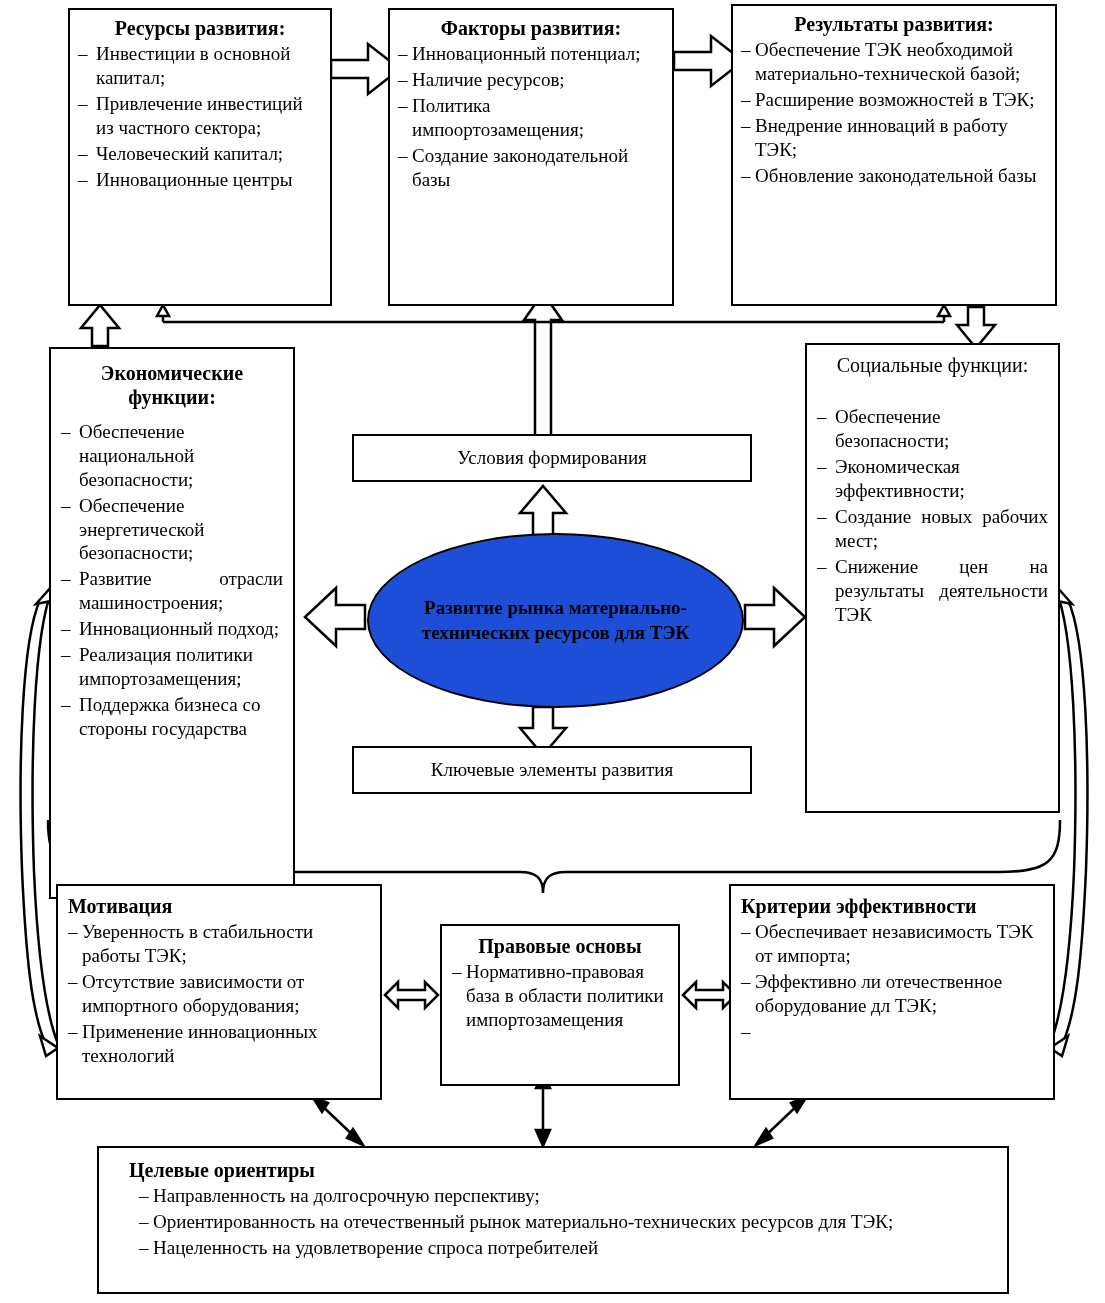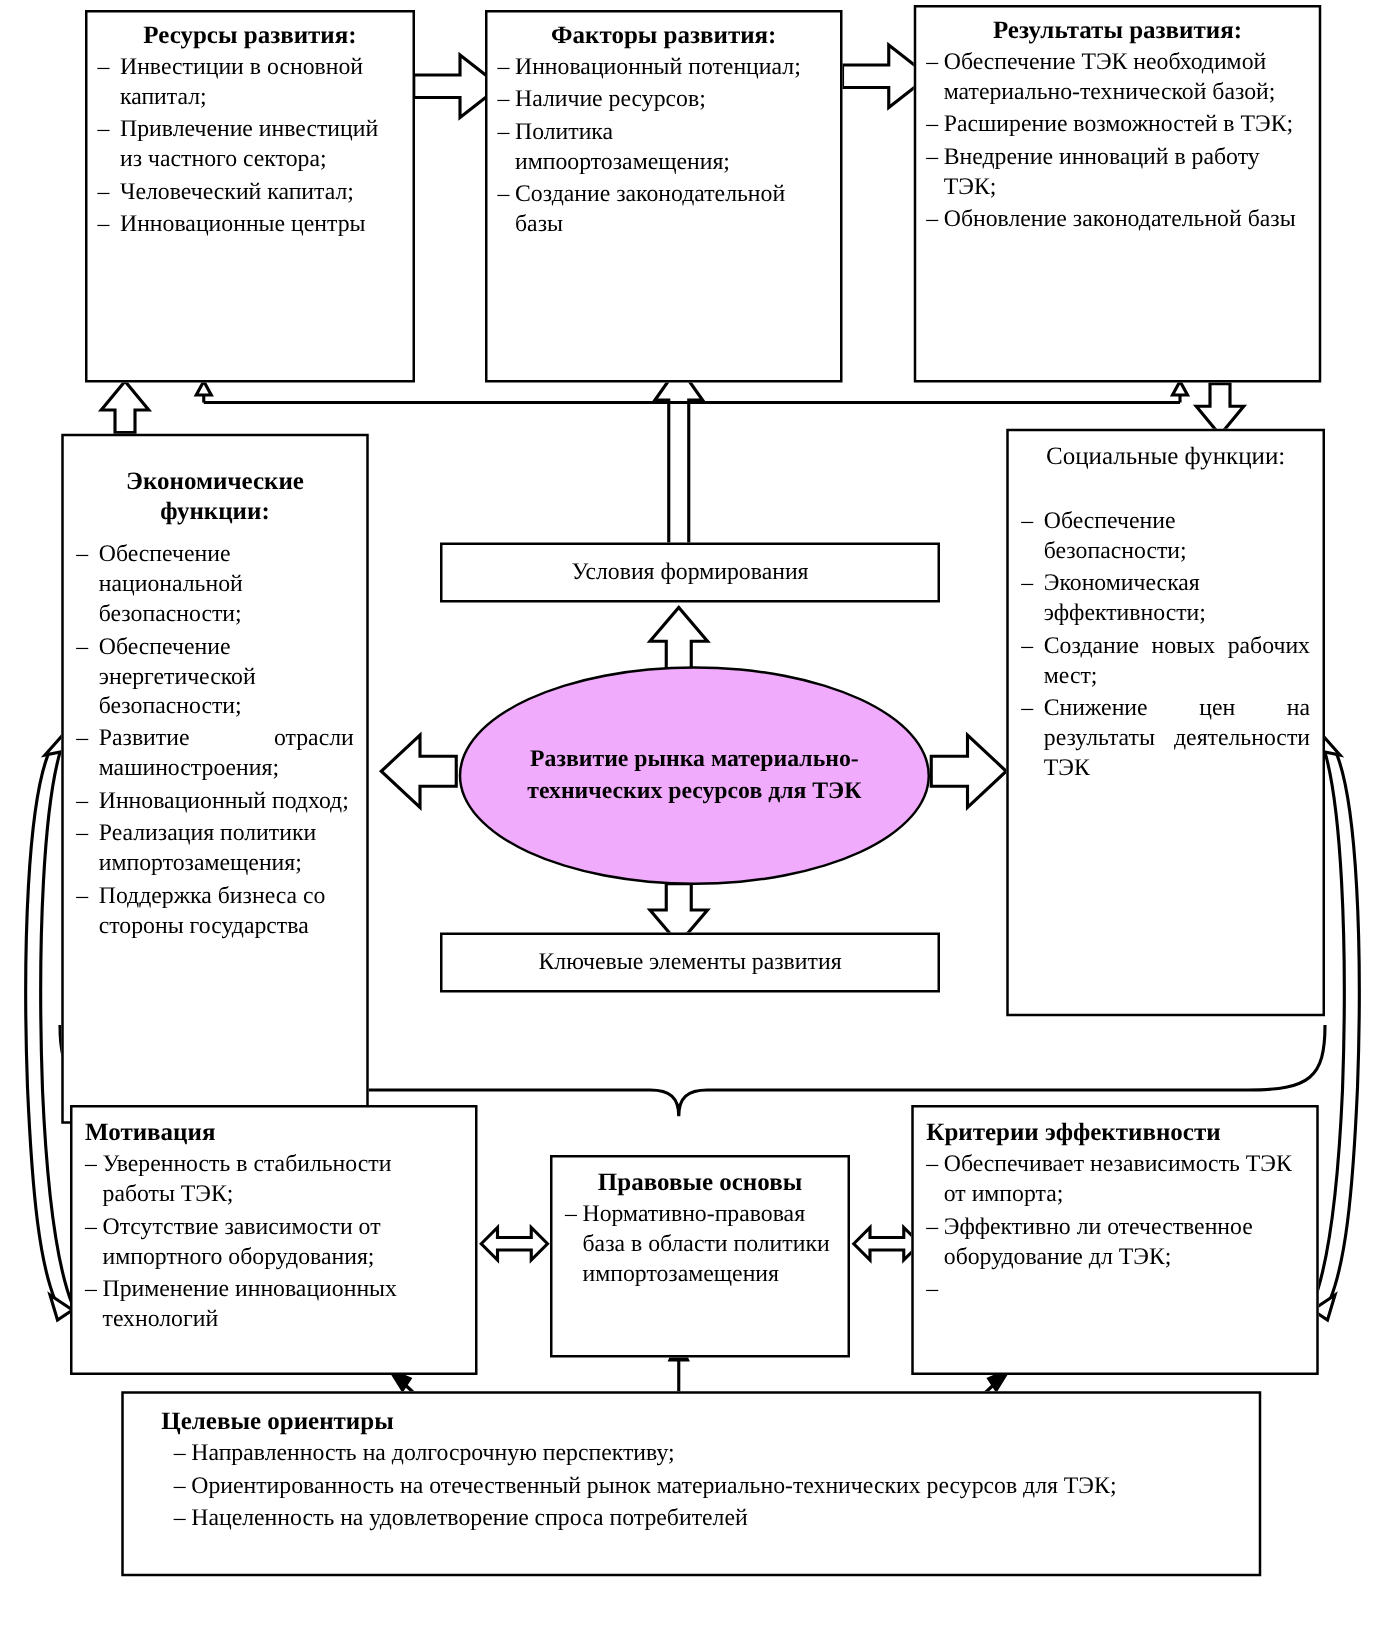--- a/index.html
+++ b/index.html
@@ -52,21 +52,21 @@
   .items.hang li { padding-left: 14px; }
   .plain-label {
     font-size: 19px;
     text-align: center;
     line-height: 1.2;
   }
   .ellipse {
     position: absolute;
     border: 2px solid #000;
     border-radius: 50%;
-    background: #f0abfc;
+    background: #1d4ed8;
     box-sizing: border-box;
     display: flex;
     align-items: center;
     justify-content: center;
     text-align: center;
     font-weight: bold;
     font-size: 19px;
     line-height: 1.3;
   }
   svg.overlay {
@@ -175,21 +175,21 @@
   <div class="box" style="left:731px; top:4px; width:326px; height:302px;">
     <div class="box-title center">Результаты развития:</div>
     <ul class="items hang">
       <li><span class="dash">–</span><span>Обеспечение ТЭК необходимой материально-технической базой;</span></li>
       <li><span class="dash">–</span><span>Расширение возможностей в ТЭК;</span></li>
       <li><span class="dash">–</span><span>Внедрение инноваций в работу ТЭК;</span></li>
       <li><span class="dash">–</span><span>Обновление законодательной базы</span></li>
     </ul>
   </div>
 
-  <div class="box" style="left:49px; top:347px; width:246px; height:552px; padding:24px 10px;">
+  <div class="box" style="left:49px; top:347px; width:246px; height:552px; padding:12px 10px;">
     <div class="box-title center">Экономические функции:</div>
     <ul class="items" style="margin-top:10px;">
       <li><span class="dash">–</span><span>Обеспечение национальной безопасности;</span></li>
       <li><span class="dash">–</span><span>Обеспечение энергетической безопасности;</span></li>
       <li class="justified"><span class="dash">–</span><span>Развитие отрасли машиностроения;</span></li>
       <li><span class="dash">–</span><span>Инновационный подход;</span></li>
       <li><span class="dash">–</span><span>Реализация политики импортозамещения;</span></li>
       <li><span class="dash">–</span><span>Поддержка бизнеса со стороны государства</span></li>
     </ul>
   </div>
@@ -234,21 +234,21 @@
 
   <div class="box" style="left:729px; top:884px; width:326px; height:216px; padding:8px 10px;">
     <div class="box-title">Критерии эффективности</div>
     <ul class="items hang">
       <li><span class="dash">–</span><span>Обеспечивает независимость ТЭК от импорта;</span></li>
       <li><span class="dash">–</span><span>Эффективно ли отечественное оборудование дл ТЭК;</span></li>
       <li><span class="dash">–</span></li>
     </ul>
   </div>
 
-  <div class="box" style="left:97px; top:1113px; width:912px; height:148px; padding:10px 16px;">
+  <div class="box" style="left:97px; top:1146px; width:912px; height:148px; padding:10px 16px;">
     <div class="box-title" style="padding-left:14px;">Целевые ориентиры</div>
     <ul class="items hang" style="padding-left:24px;">
       <li><span class="dash">–</span><span>Направленность на долгосрочную перспективу;</span></li>
       <li><span class="dash">–</span><span>Ориентированность на отечественный рынок материально-технических ресурсов для ТЭК;</span></li>
       <li><span class="dash">–</span><span>Нацеленность на удовлетворение спроса потребителей</span></li>
     </ul>
   </div>
 
 </div>
 

